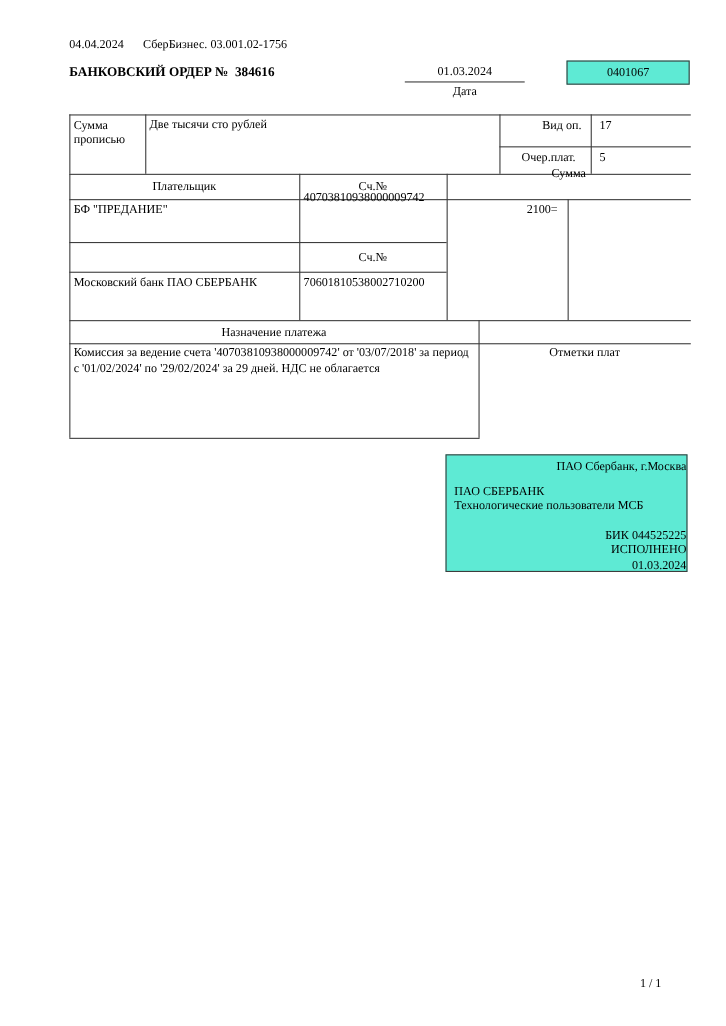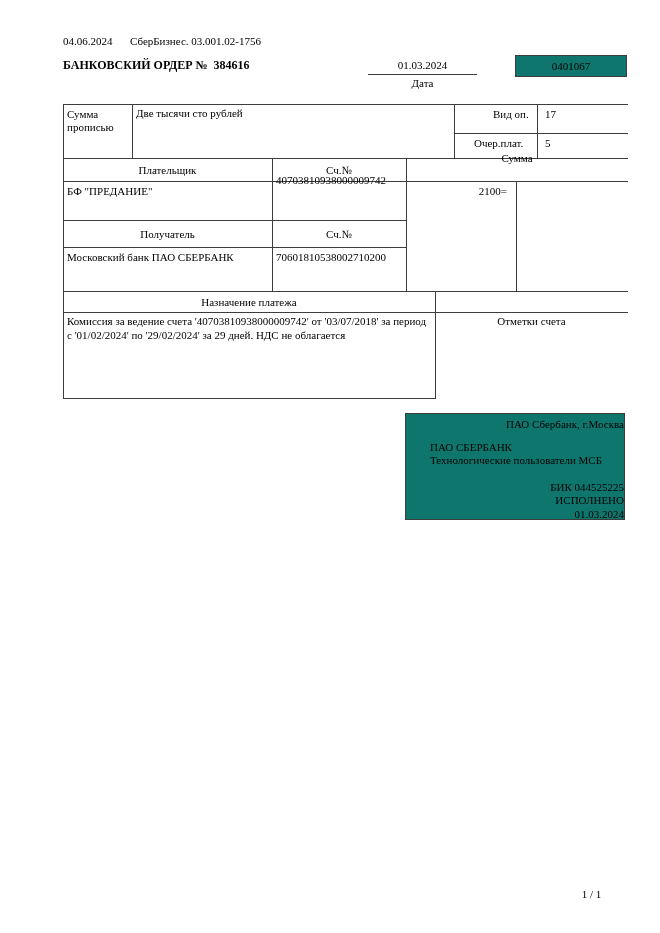--- a/index.html
+++ b/index.html
@@ -13,34 +13,34 @@
     color:#000;
     overflow:hidden;
   }
   .txt { position:absolute; white-space:nowrap; line-height:13px; }
   .wrap { white-space:normal; }
   .center { text-align:center; }
   .right { text-align:right; }
   .hline, .vline { position:absolute; background:#3d3d3d; }
   .hline { height:1px; }
   .vline { width:1px; }
-  .box { position:absolute; border:1px solid #3d3d3d; box-sizing:border-box; background:#0f766e; }
+  .box { position:absolute; border:1px solid #3d3d3d; box-sizing:border-box; background:#5eead4; }
   .title { font-size:12px; font-weight:bold; white-space:pre; }
   .stamp { padding-top:4px; line-height:13.5px; }
   .stamp .c { text-align:right; }
-  .stamp .l { padding-left:7px;margin-left:17px; }
+  .stamp .l { padding-left:7px; }
   .stamp .first { margin-bottom:9px; }
   .stamp .bik { margin-top:13px;text-align:right; }
 </style>
 </head>
 <body>
 
 <div class="page">
 
-  <div class="txt" style="left:63px; top:35px;">04.06.2024</div>
+  <div class="txt" style="left:63px; top:35px;">04.04.2024</div>
   <div class="txt" style="left:130px; top:35px;">СберБизнес. 03.001.02-1756</div>
 
   <div class="txt title" style="left:63px; top:59px;">БАНКОВСКИЙ ОРДЕР №  384616</div>
   <div class="txt center" style="left:368px; top:59px; width:109px;">01.03.2024</div>
   <div class="hline" style="left:368px; top:74px; width:109px;"></div>
   <div class="txt center" style="left:368px; top:77px; width:109px;">Дата</div>
   <div class="box" style="left:515px; top:55px; width:112px; height:22px;">
     <div class="center" style="line-height:20px;">0401067</div>
   </div>
 
@@ -69,33 +69,32 @@
   <div class="vline" style="left:516px; top:181px; height:110px;"></div>
 
   <div class="txt center" style="left:63px; top:164px; width:209px;">Плательщик</div>
   <div class="txt center" style="left:272px; top:164px; width:134px;">Сч.№</div>
   <div class="txt center" style="left:406px; top:152px; width:222px;">Сумма</div>
 
   <div class="txt" style="left:67px; top:185px;">БФ "ПРЕДАНИЕ"</div>
   <div class="txt" style="left:276px; top:174px;">40703810938000009742</div>
   <div class="txt right" style="left:406px; top:185px; width:101px;">2100=</div>
 
-  <div class="txt center" style="left:63px; top:228px; width:209px;">Получатель</div>
   <div class="txt center" style="left:272px; top:228px; width:134px;">Сч.№</div>
   <div class="txt" style="left:67px; top:251px;">Московский банк ПАО СБЕРБАНК</div>
   <div class="txt" style="left:276px; top:251px;">70601810538002710200</div>
 
   <div class="hline" style="left:63px; top:312px; width:565px;"></div>
   <div class="hline" style="left:63px; top:398px; width:373px;"></div>
   <div class="vline" style="left:63px; top:291px; height:107px;"></div>
   <div class="vline" style="left:435px; top:291px; height:107px;"></div>
 
   <div class="txt center" style="left:63px; top:296px; width:372px;">Назначение платежа</div>
   <div class="txt wrap" style="left:67px; top:315px; width:366px; line-height:13.5px;">Комиссия за ведение счета '40703810938000009742' от '03/07/2018' за период с '01/02/2024' по '29/02/2024' за 29 дней. НДС не облагается</div>
-  <div class="txt center" style="left:435px; top:315px; width:193px;">Отметки счета</div>
+  <div class="txt center" style="left:435px; top:315px; width:193px;">Отметки плат</div>
 
   <div class="box stamp" style="left:405px; top:413px; width:220px; height:107px;">
     <div class="c first">ПАО Сбербанк, г.Москва</div>
     <div class="l">ПАО СБЕРБАНК</div>
     <div class="l">Технологические пользователи МСБ</div>
     <div class="l bik">БИК 044525225</div>
     <div class="c">ИСПОЛНЕНО</div>
     <div class="c">01.03.2024</div>
   </div>
 

